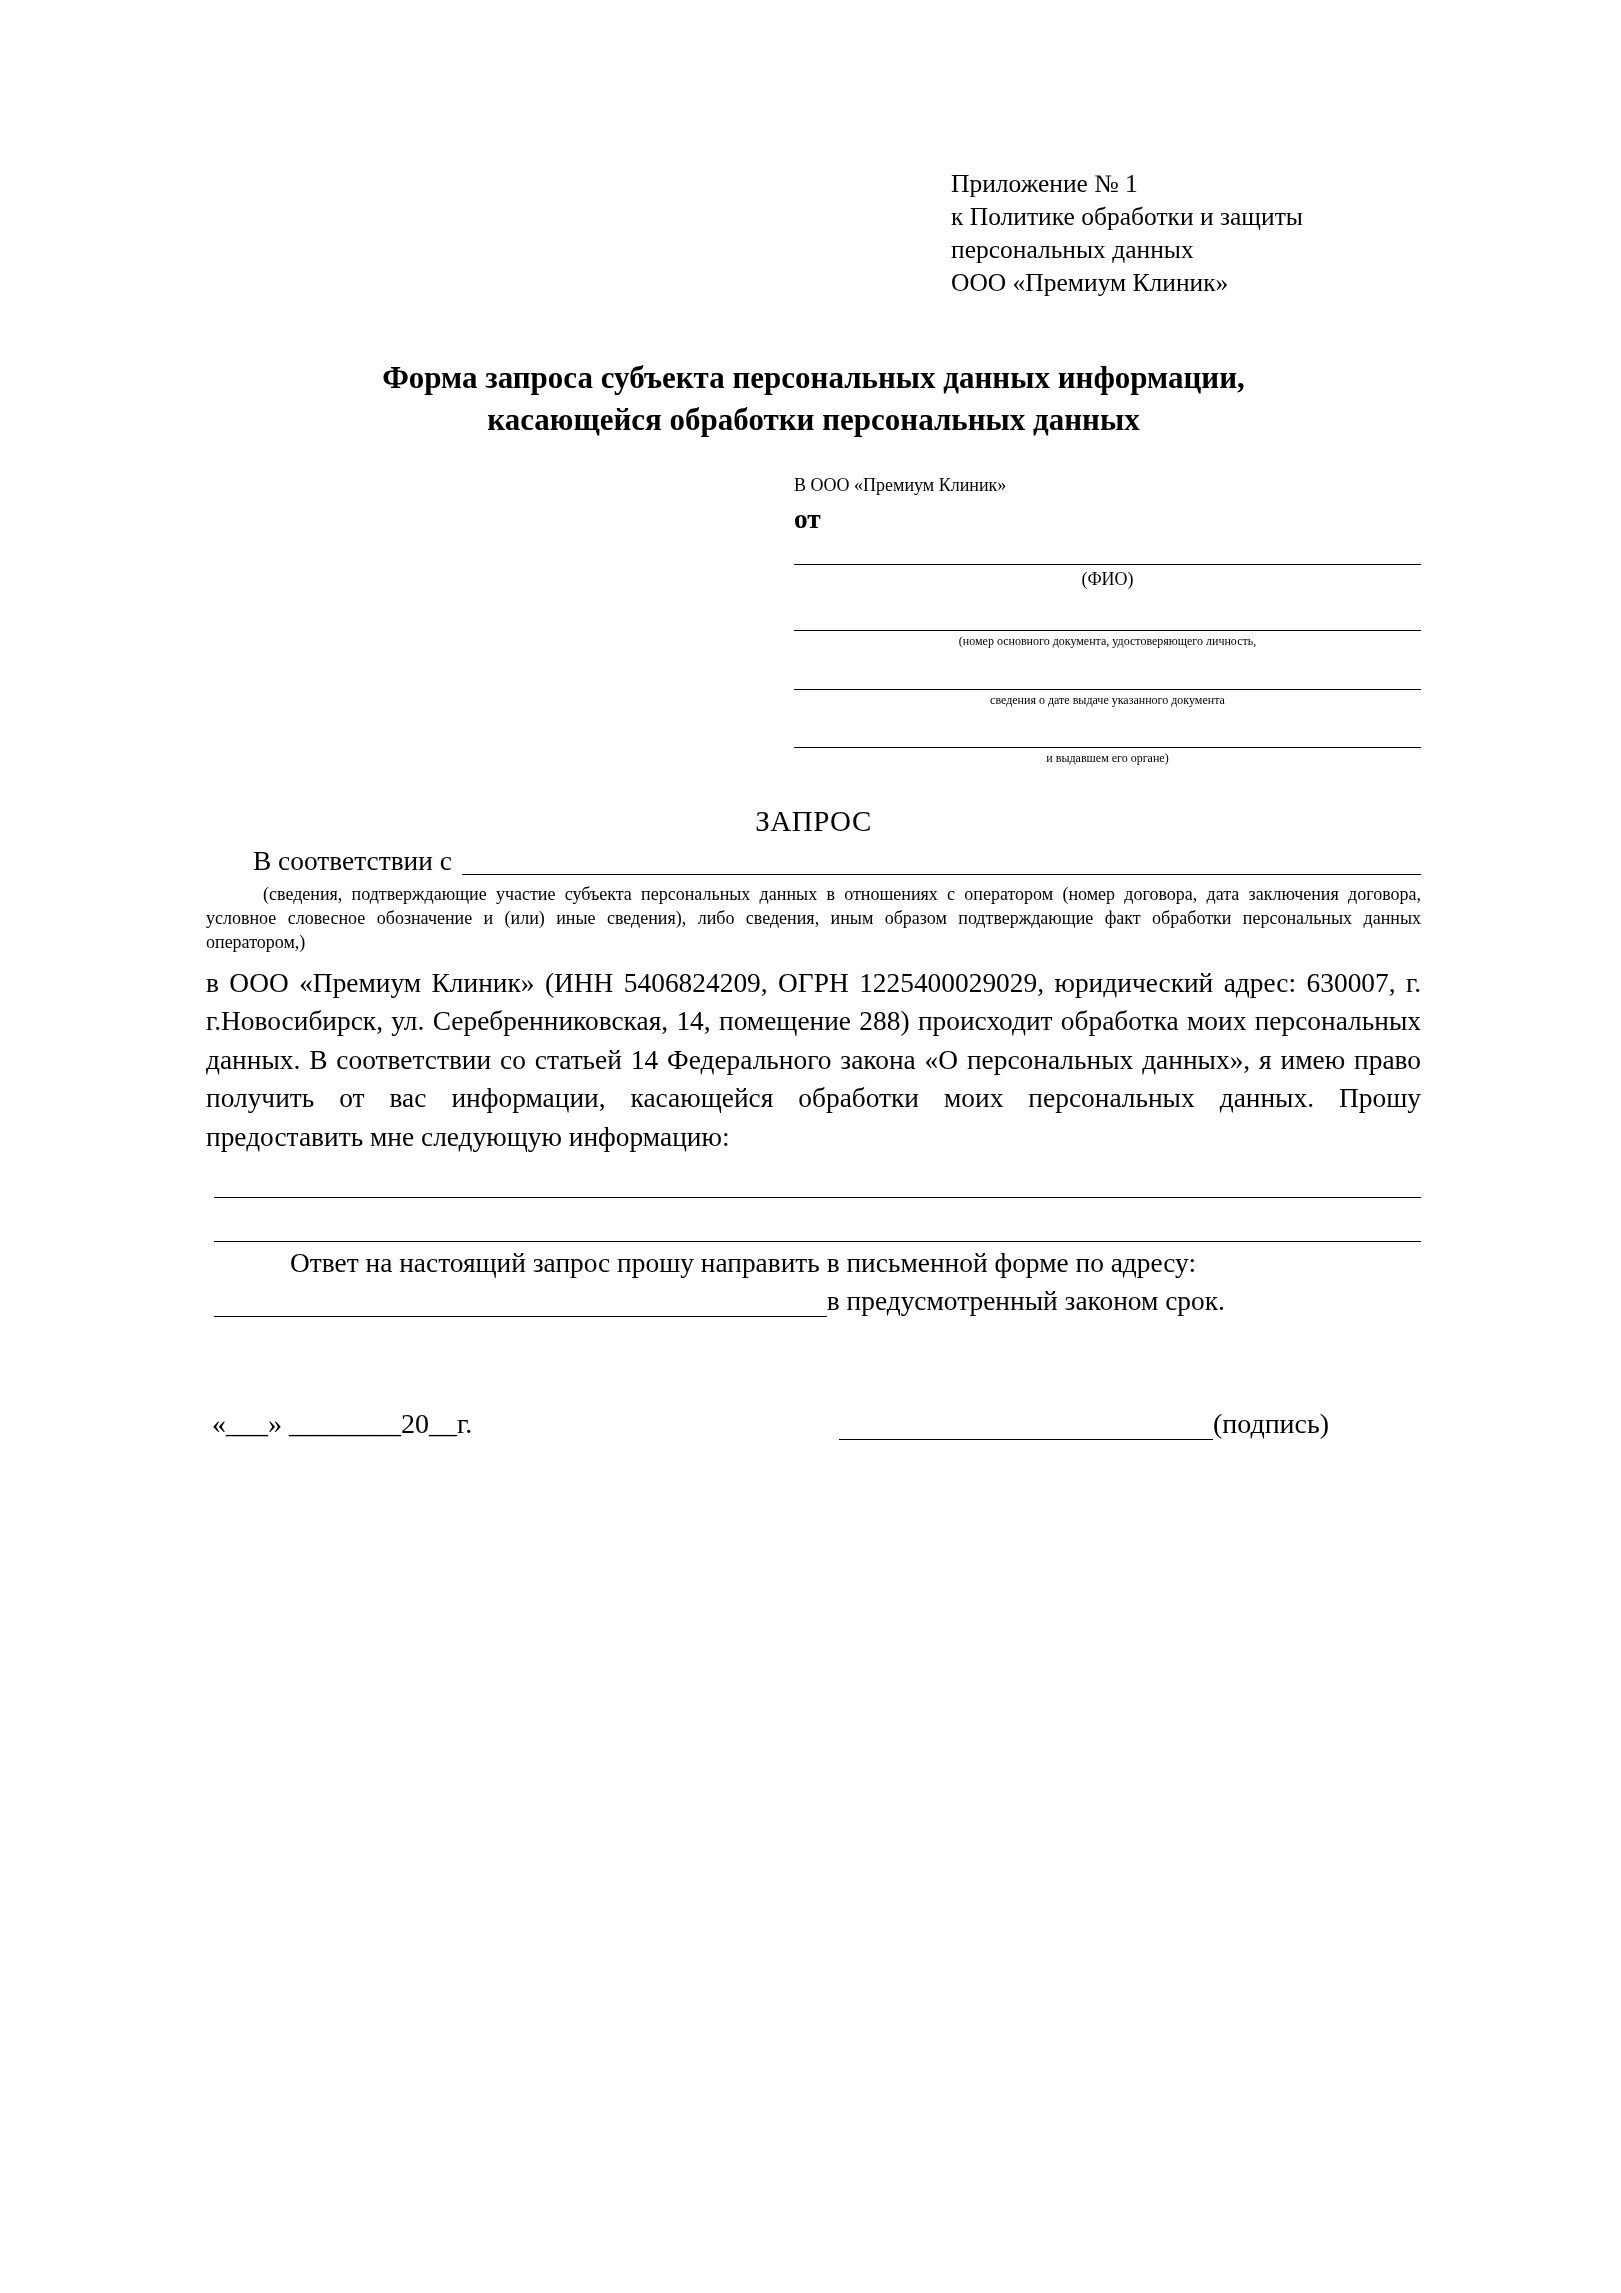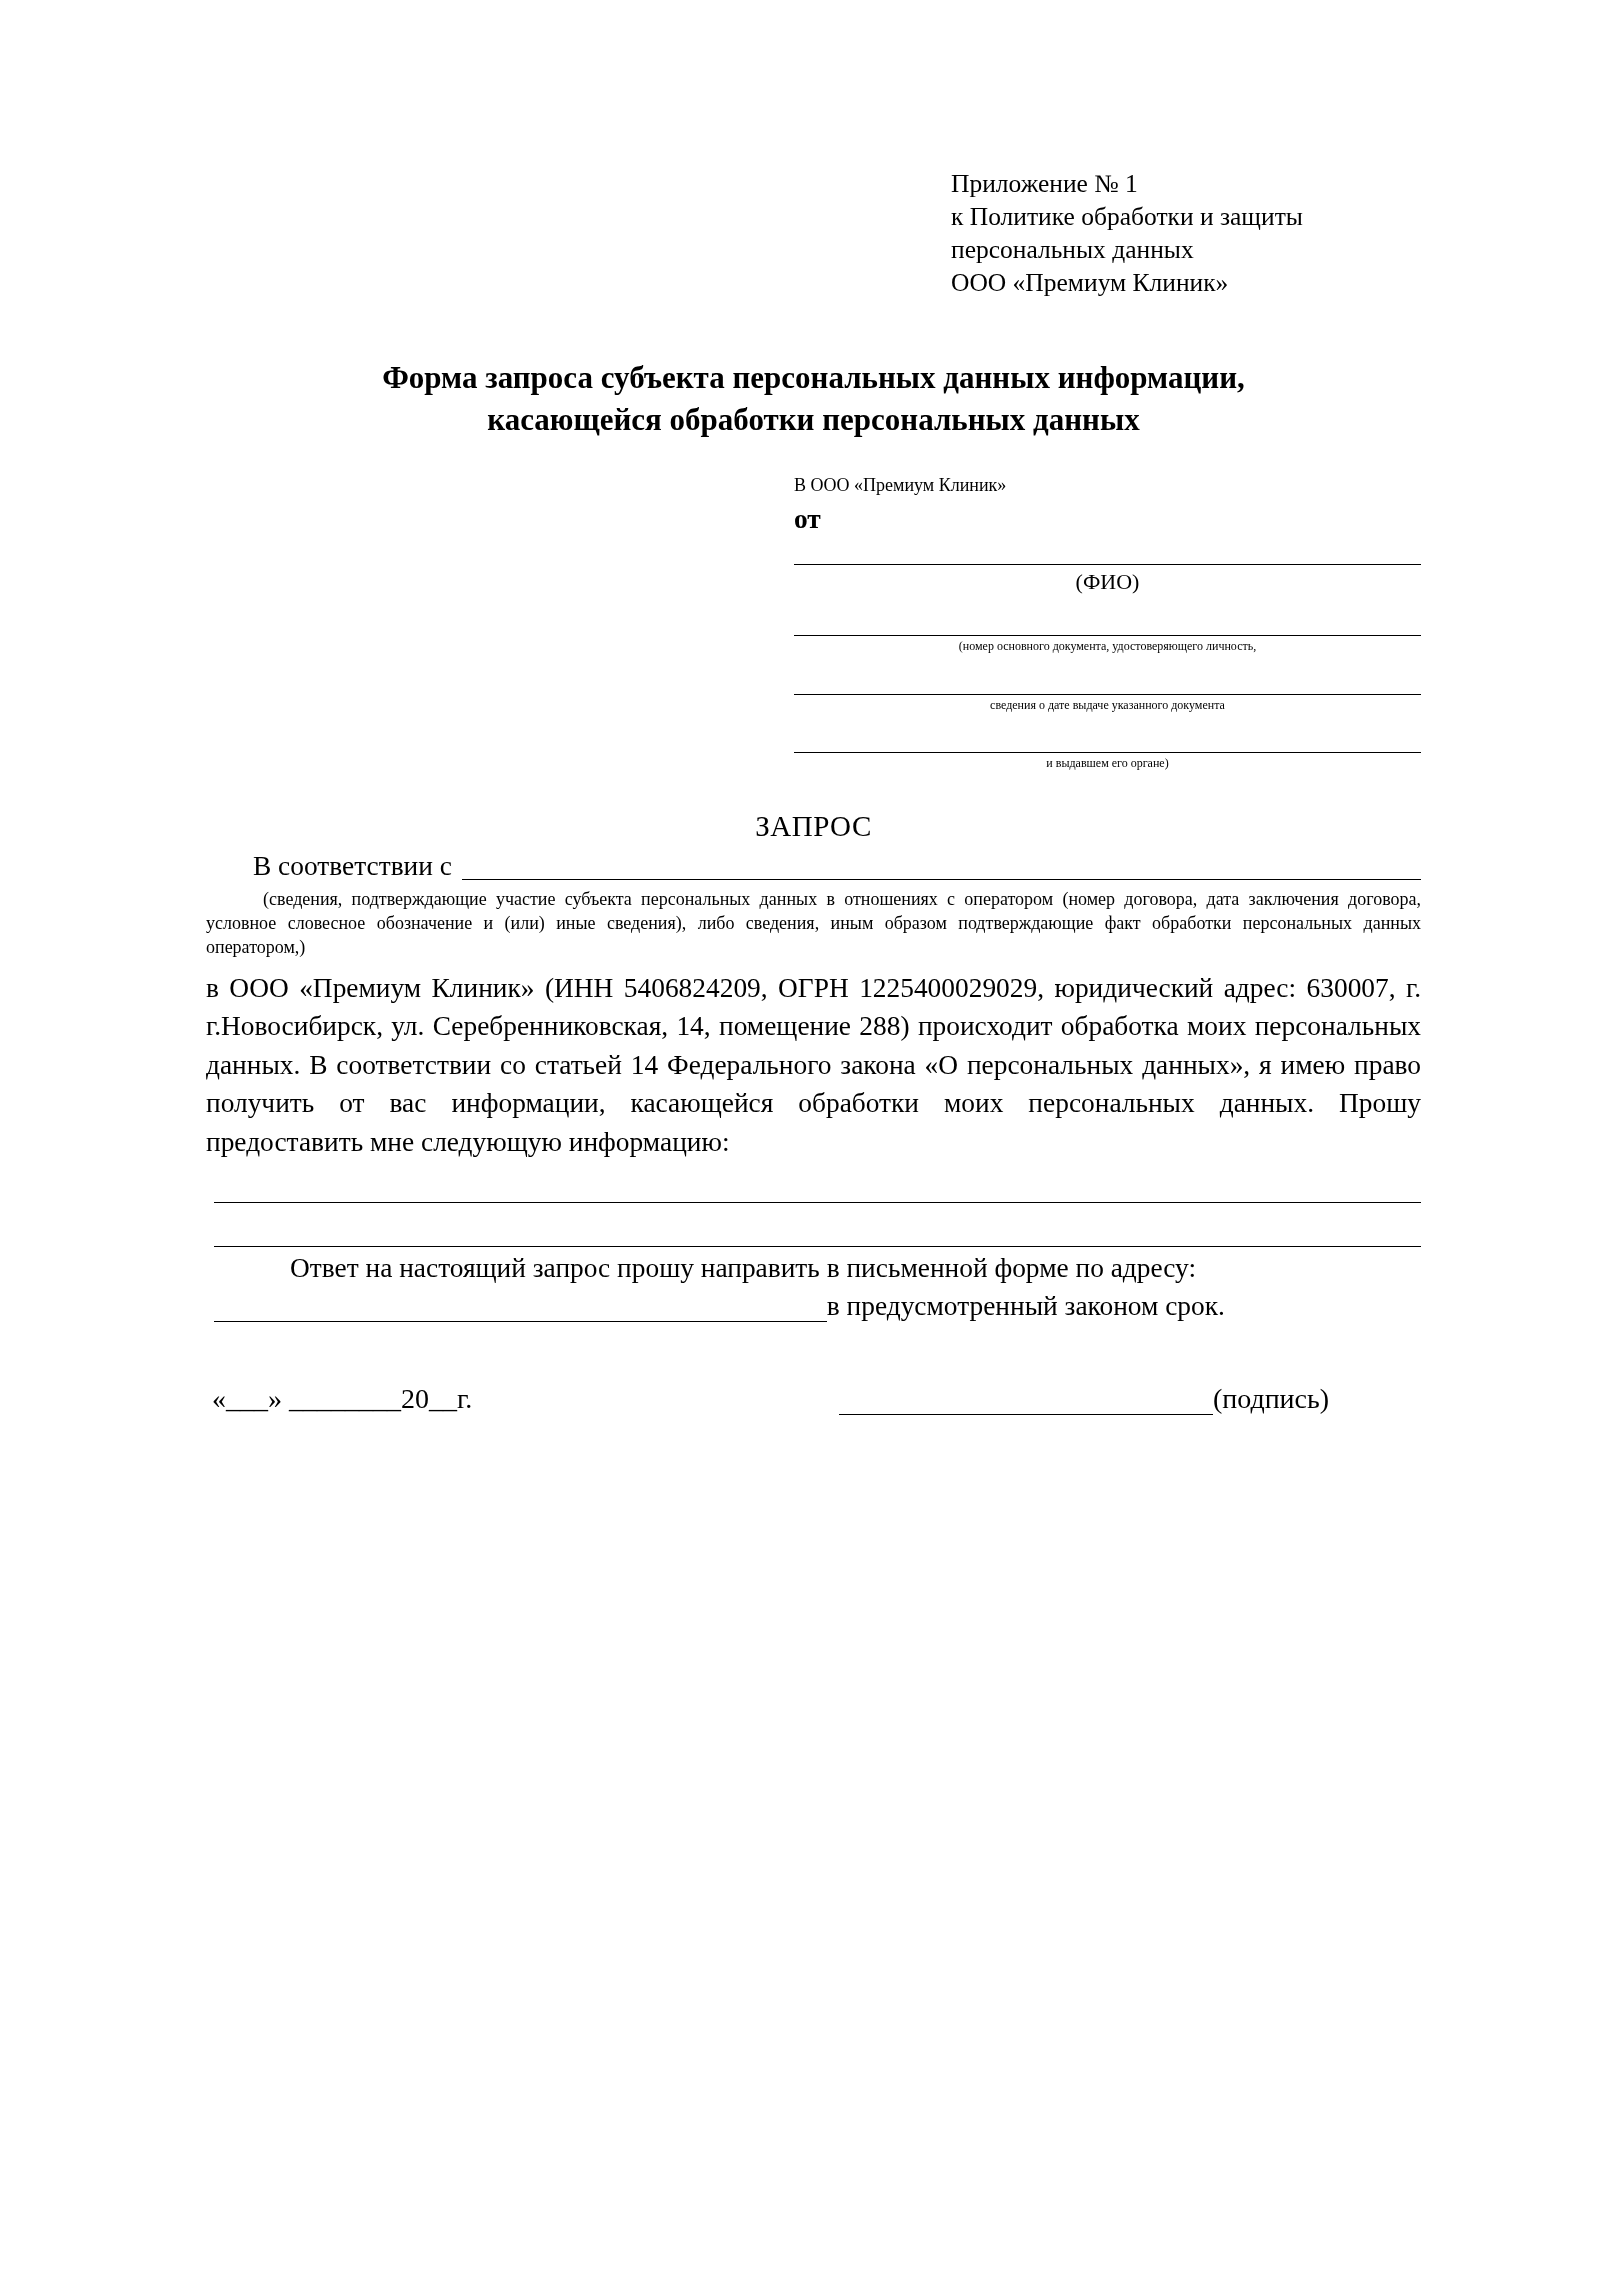--- a/index.html
+++ b/index.html
@@ -65,21 +65,21 @@
   .fill-group {
     margin-left: 588px;
     width: 627px;
   }
   .fill-line {
     border-bottom: 1.5px solid #000;
     height: 29px;
   }
   .fill-caption {
     text-align: center;
-    font-size: 22px;
+    font-size: 18px;
     line-height: 1.25;
     margin-top: 2.9px;
     margin-bottom: 10.8px;
   }
   .fill-caption.small {
     font-size: 12px;
   }
 
   
   .zapros {
@@ -145,21 +145,21 @@
   }
   .reply-row2 .rule {
     width: 613px;
     border-bottom: 1.5px solid #000;
     height: 25.5px;
     margin-left: 7.8px;
   }
   .reply-row2 .tail { white-space: nowrap; }
 
   .sign-row {
-    margin-top: 61px;
+    margin-top: 91px;
     display: flex;
     align-items: center;
     font-size: 28px;
   }
   .sign-left {
     width: 627px;
     padding-left: 5.9px;
     white-space: nowrap;
   }
   .sign-right {

